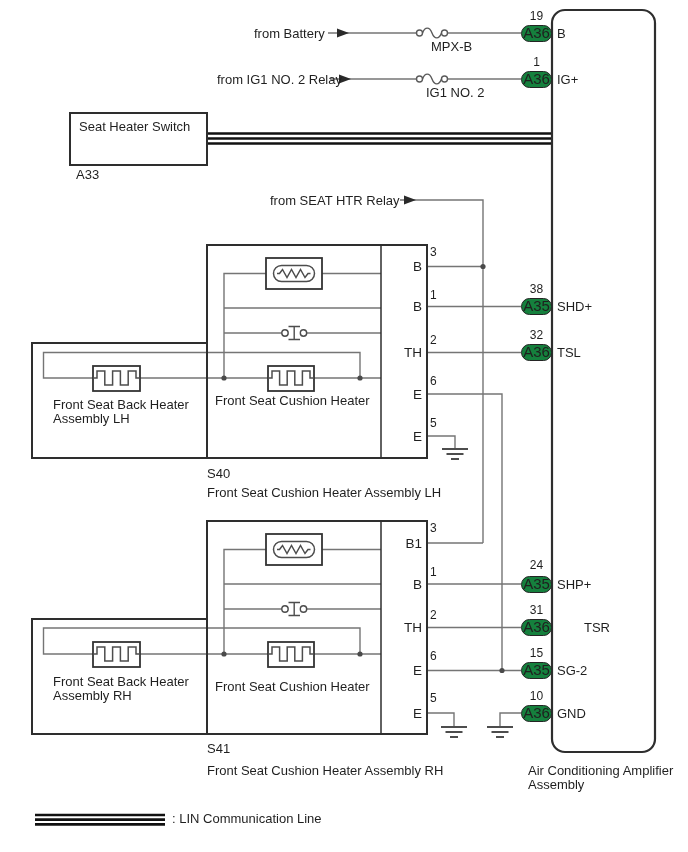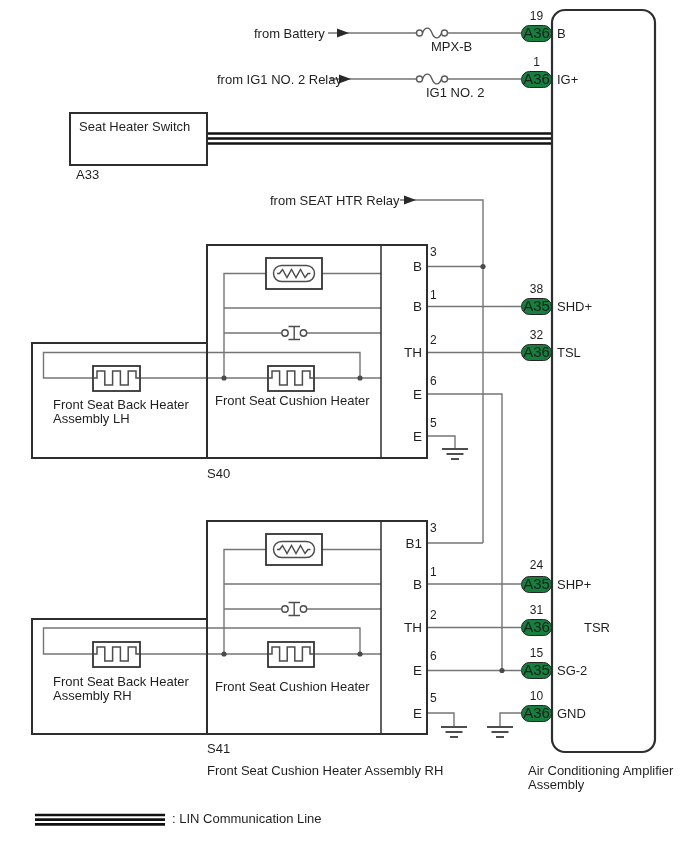--- a/index.html
+++ b/index.html
@@ -202,20 +202,21 @@
   <div class="pin-num" style="left:430px;top:521px;">3</div>
   <div class="pin-num" style="left:430px;top:565px;">1</div>
   <div class="pin-num" style="left:430px;top:608px;">2</div>
   <div class="pin-num" style="left:430px;top:649px;">6</div>
   <div class="pin-num" style="left:430px;top:691px;">5</div>
 
   <div class="lbl" style="left:215px;top:393px;">Front Seat Cushion Heater</div>
   <div class="lbl" style="left:53px;top:397px;">Front Seat Back Heater</div>
   <div class="lbl" style="left:53px;top:411px;">Assembly LH</div>
   <div class="lbl" style="left:207px;top:466px;">S40</div>
+  <div class="lbl" style="left:207px;top:485px;">Front Seat Cushion Heater Assembly LH</div>
 
   <div class="lbl" style="left:215px;top:679px;">Front Seat Cushion Heater</div>
   <div class="lbl" style="left:53px;top:674px;">Front Seat Back Heater</div>
   <div class="lbl" style="left:53px;top:688px;text-align:center;">Assembly RH</div>
   <div class="lbl" style="left:207px;top:741px;">S41</div>
   <div class="lbl" style="left:207px;top:763px;">Front Seat Cushion Heater Assembly RH</div>
 
   <div class="lbl" style="left:528px;top:763px;">Air Conditioning Amplifier</div>
   <div class="lbl" style="left:528px;top:777px;">Assembly</div>
 

